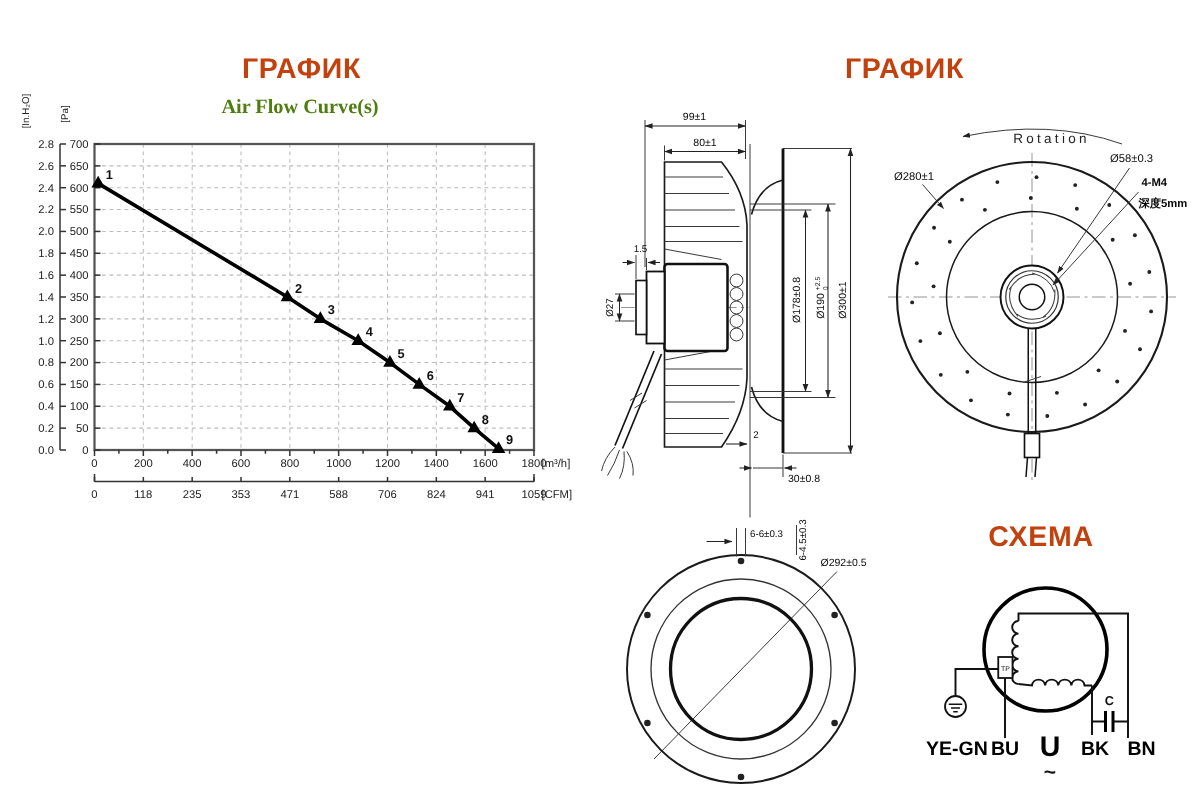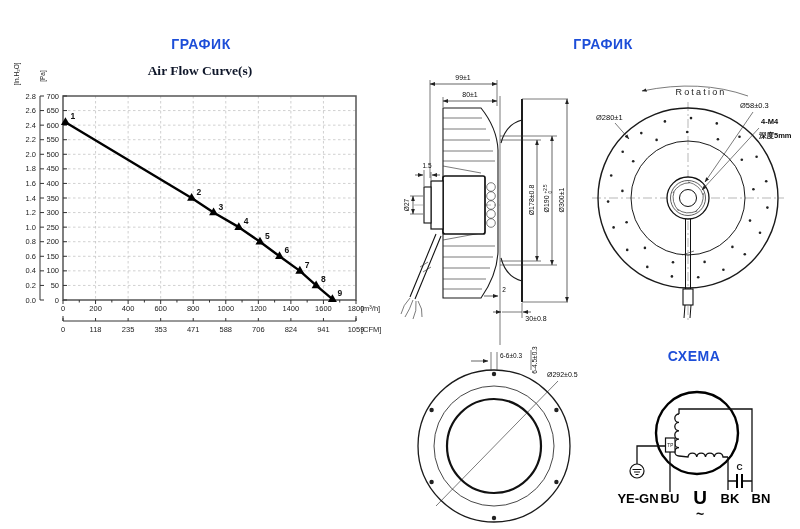--- a/index.html
+++ b/index.html
@@ -1,21 +1,21 @@
 <!DOCTYPE html>
 <html><head>
 <meta charset="utf-8">
 <style>
   html,body{margin:0;padding:0;}
   body{width:800px;height:529px;background:#fff;position:relative;overflow:hidden;
        font-family:"Liberation Sans",sans-serif;color:#111;}
-  .sec-title{position:absolute;font-weight:bold;font-size:14px;text-align:center;
-             letter-spacing:.5px;color:#1d4ed8;}
+  .sec-title{position:absolute;font-weight:bold;font-size:19px;text-align:center;
+             letter-spacing:.5px;color:#c2410c;}
   #chart-sub{position:absolute;left:52px;top:63px;width:296px;text-align:center;
-             font-family:"Liberation Serif",serif;font-weight:bold;font-size:13.5px;color:#0f172a;}
+             font-family:"Liberation Serif",serif;font-weight:bold;font-size:13.5px;color:#4d7c0f;}
   svg{position:absolute;}
   svg text{font-family:"Liberation Sans",sans-serif;fill:#111;}
   .num{font-size:7.5px;fill:#222;}
   .axlbl{font-size:7.5px;fill:#222;}
   .ptnum{font-size:8.5px;font-weight:bold;}
   .grid{stroke:#bcbcbc;stroke-width:.7;stroke-dasharray:2.5 2.5;}
   .frame{fill:none;stroke:#555;stroke-width:1.5;}
   .ax{stroke:#333;stroke-width:1;}
   .curve{fill:none;stroke:#000;stroke-width:2.4;stroke-linejoin:round;}
   .marker{fill:#000;}

